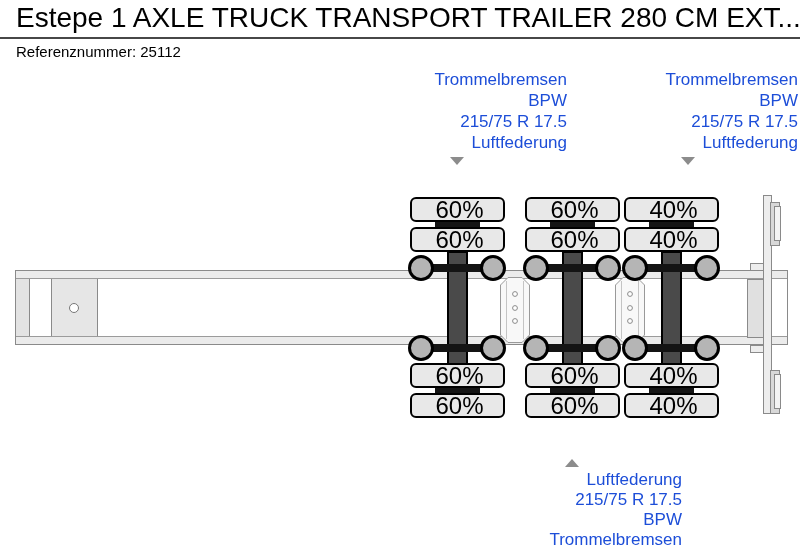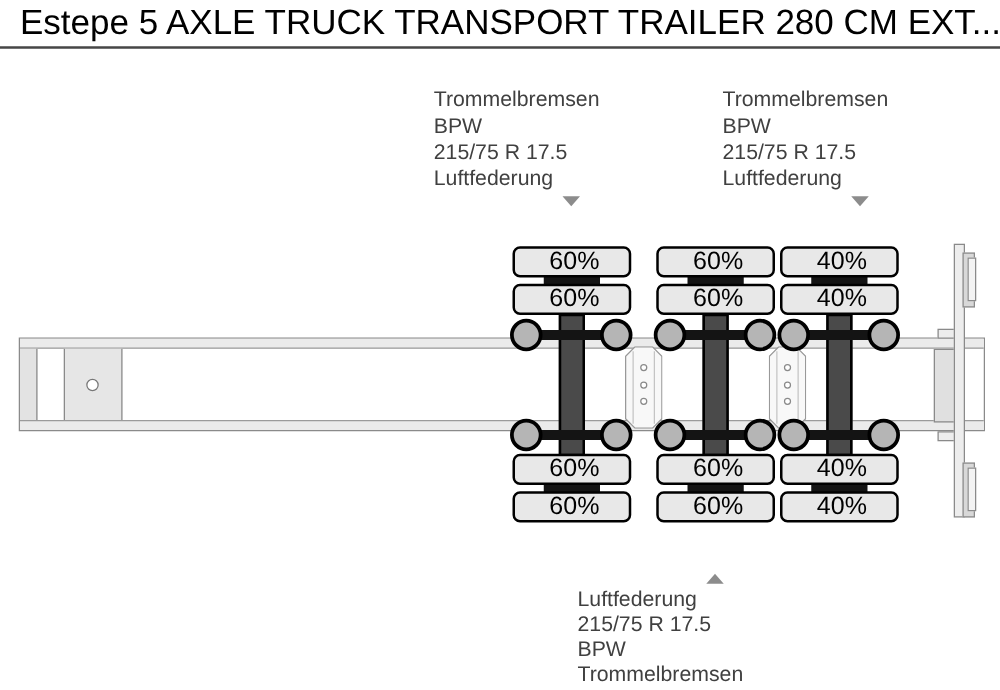--- a/index.html
+++ b/index.html
@@ -5,21 +5,21 @@
   html,body{margin:0;padding:0;background:#fff;}
   .screen{
     position:relative;width:800px;height:552px;background:#fff;
     font-family:"Liberation Sans",sans-serif;color:#000;overflow:hidden;
   }
   
   .title{position:absolute;left:16px;top:2px;font-size:28px;white-space:nowrap;}
   .title-rule{position:absolute;left:0;top:37px;width:800px;height:2px;background:#474747;}
   .ref{position:absolute;left:16px;top:43px;font-size:15px;}
   
-  .callout{position:absolute;width:220px;text-align:left;font-size:17px;line-height:21px;color:#404040;}
+  .callout{position:absolute;width:220px;text-align:right;font-size:17px;line-height:21px;color:#1d4ed8;}
   .co-a1{left:347px;top:69px;}
   .co-a3{left:578px;top:69px;}
   .co-a2{left:462px;top:470px;line-height:20px;}
   .tri{position:absolute;width:0;height:0;border-left:7px solid transparent;border-right:7px solid transparent;}
   .tri-down{border-top:8px solid #8c8c8c;}
   .tri-up{border-bottom:8px solid #8c8c8c;}
   .t-a1{left:450px;top:157px;}
   .t-a3{left:681px;top:157px;}
   .t-a2{left:565px;top:459px;}
   
@@ -44,40 +44,41 @@
   .lamp-top{top:202px;} .lamp-top-in{top:206px;}
   .lamp-bottom{top:370px;} .lamp-bottom-in{top:374px;}
   
   .bracket{position:absolute;top:277px;width:30px;height:66px;z-index:2;}
   .br-1{left:500px;} .br-2{left:615px;}
   
   .axle{position:absolute;top:197px;width:95px;height:221px;z-index:4;}
   .ax-1{left:410px;} .ax-2{left:525px;} .ax-3{left:624px;}
   .tire{position:absolute;left:0;width:95px;height:25px;background:#e8e8e8;border:2.5px solid #000;
         border-radius:6px;box-sizing:border-box;display:flex;align-items:center;justify-content:center;
-        font-size:20px;padding-left:4px;z-index:5;}
+        font-size:24px;padding-left:4px;z-index:5;}
   .tp1{top:0;} .tp2{top:30px;} .tp3{top:166px;} .tp4{top:196px;}
   .tire-link{position:absolute;left:25px;width:45px;height:7px;background:#141414;z-index:4;}
   .tl-top{top:24px;} .tl-bottom{top:190px;}
   .axle-bar{position:absolute;left:37px;top:54px;width:21px;height:114px;background:#4a4a4a;
             border:2px solid #000;box-sizing:border-box;z-index:1;}
   .hub-bar{position:absolute;left:11px;width:73px;height:8px;background:#141414;z-index:2;}
   .hb-top{top:67px;} .hb-bottom{top:147px;}
   .hub{position:absolute;width:26px;height:26px;border-radius:50%;background:#b5b5b5;
        border:3px solid #000;box-sizing:border-box;z-index:3;}
   .hub-l{left:-2px;} .hub-r{left:70px;}
   .hub-t{top:58px;} .hub-b{top:138px;}
 </style>
 </head>
 <body>
 
 <div class="screen">
 
-  <div class="title">Estepe 5 AXLE TRUCK TRANSPORT TRAILER 280 CM EXT...</div>
+  <div class="title">Estepe 1 AXLE TRUCK TRANSPORT TRAILER 280 CM EXT...</div>
   <div class="title-rule"></div>
+  <div class="ref">Referenznummer: 25112</div>
 
   <div class="callout co-a1">
     <div>Trommelbremsen</div>
     <div>BPW</div>
     <div>215/75 R 17.5</div>
     <div>Luftfederung</div>
   </div>
   <div class="tri tri-down t-a1"></div>
 
   <div class="callout co-a3">

